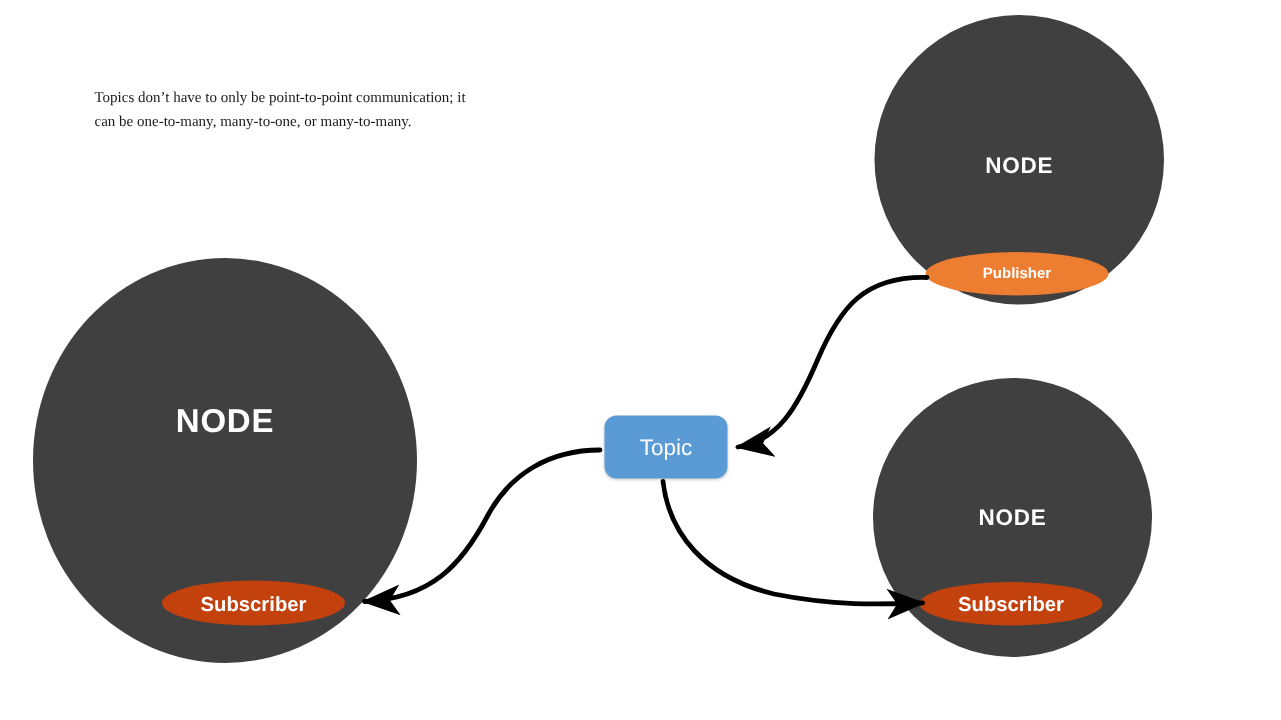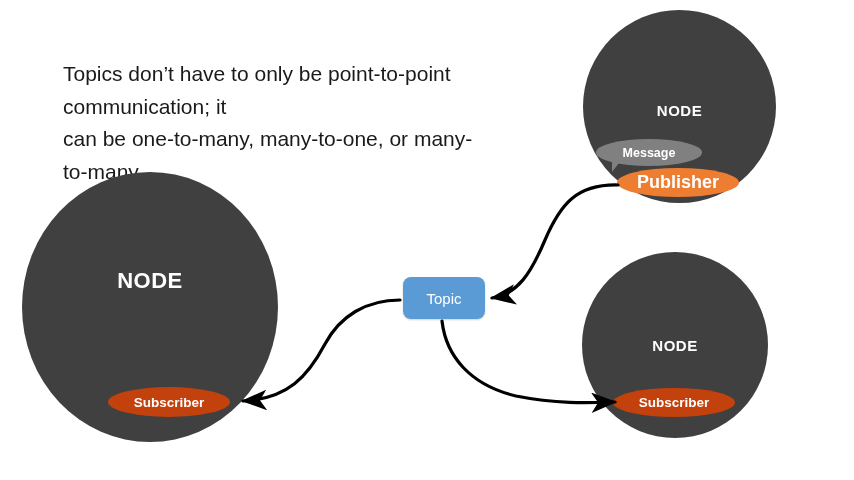--- a/index.html
+++ b/index.html
@@ -13,24 +13,24 @@
     height: 480px;
     background: #ffffff;
     overflow: hidden;
     font-family: "Liberation Sans", sans-serif;
   }
   #caption {
     position: absolute;
     left: 63px;
     top: 58px;
     width: 420px;
-    font-size: 21px;
+    font-size: 10px;
     line-height: 1.55;
     color: #1a1a1a;
-    font-family: Liberation Sans, sans-serif;
+    font-family: Liberation Serif, serif;
     white-space: pre-line;
   }
   .node-circle {
     position: absolute;
     border-radius: 50%;
     background: #404040;
   }
   .node-label {
     position: absolute;
     left: 0;
@@ -96,21 +96,21 @@
     top: 388px;
     width: 122px;
     height: 29px;
     font-size: 13.5px;
   }
   #publisher-pill {
     left: 617px;
     top: 168px;
     width: 122px;
     height: 29px;
-    font-size: 18px;
+    font-size: 10px;
   }
   #message-bubble {
     position: absolute;
     left: 596px;
     top: 139px;
     width: 106px;
     height: 27px;
   }
   #message-bubble .bubble-body {
     position: absolute;
@@ -171,24 +171,20 @@
 can be one-to-many, many-to-one, or many-to-many.</div>
 
   <div class="node-circle" id="node-left">
     <div class="node-label">NODE</div>
   </div>
   <div class="pill pill-subscriber" id="sub-left">Subscriber</div>
 
   <div class="node-circle" id="node-topright">
     <div class="node-label">NODE</div>
   </div>
-  <div id="message-bubble">
-    <div class="bubble-tail"></div>
-    <div class="bubble-body">Message</div>
-  </div>
   <div class="pill pill-publisher" id="publisher-pill">Publisher</div>
 
   <div class="node-circle" id="node-bottomright">
     <div class="node-label">NODE</div>
   </div>
   <div class="pill pill-subscriber" id="sub-bottomright">Subscriber</div>
 
   <div id="topic-box">Topic</div>
 
   <svg id="arrows" viewBox="0 0 854 480">

